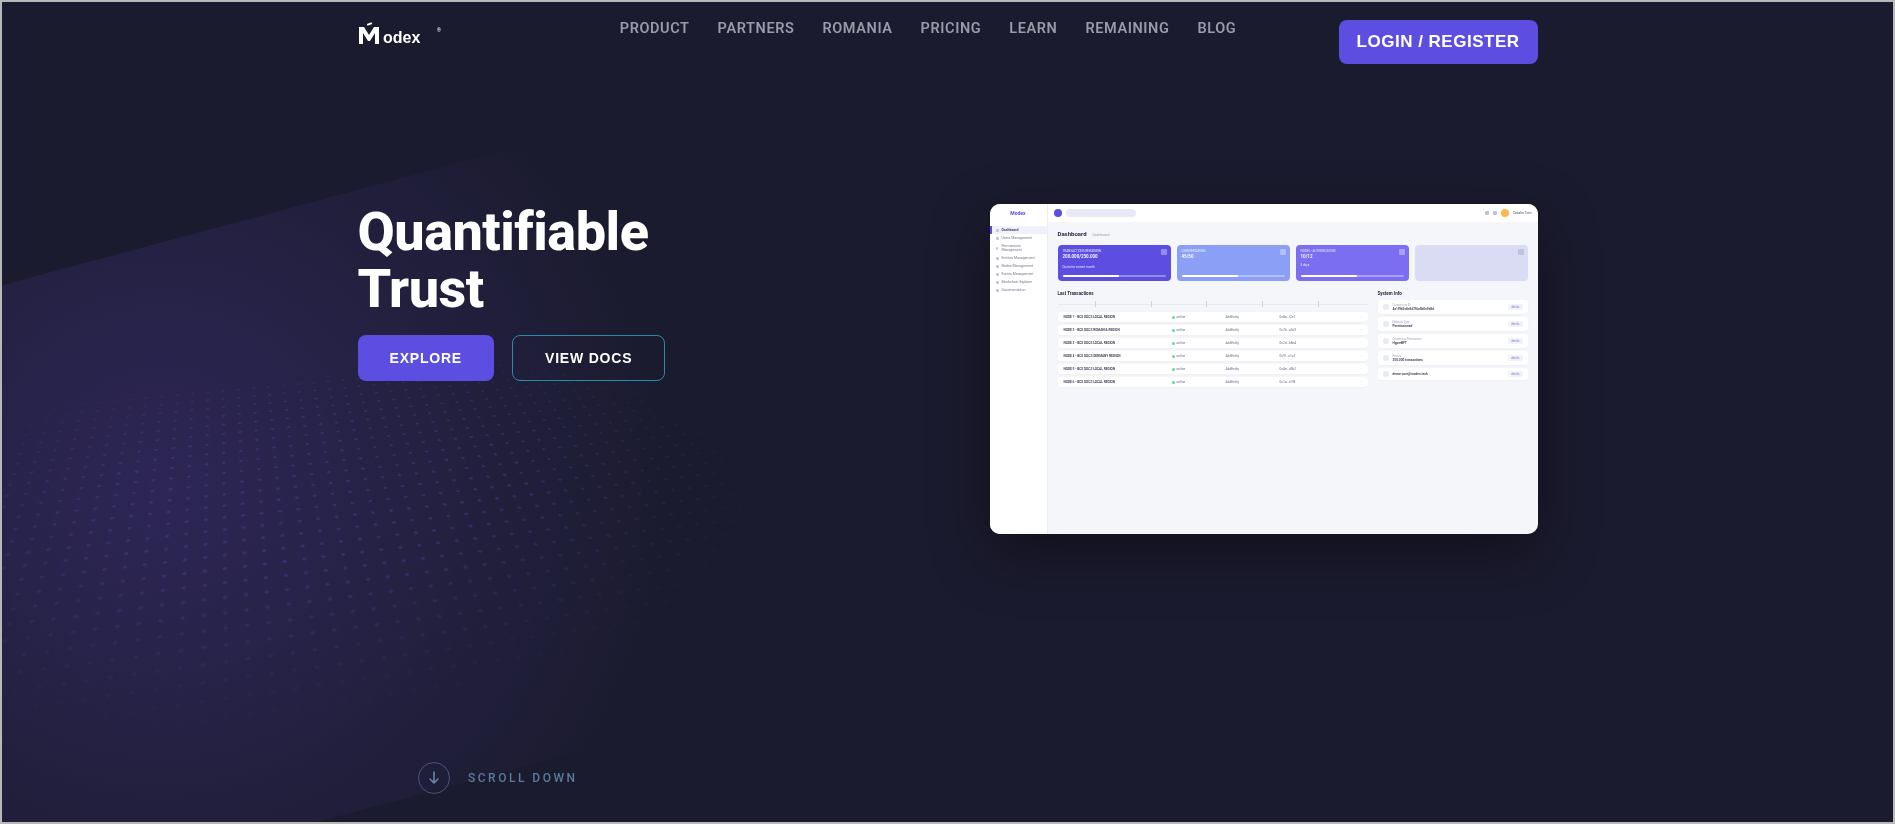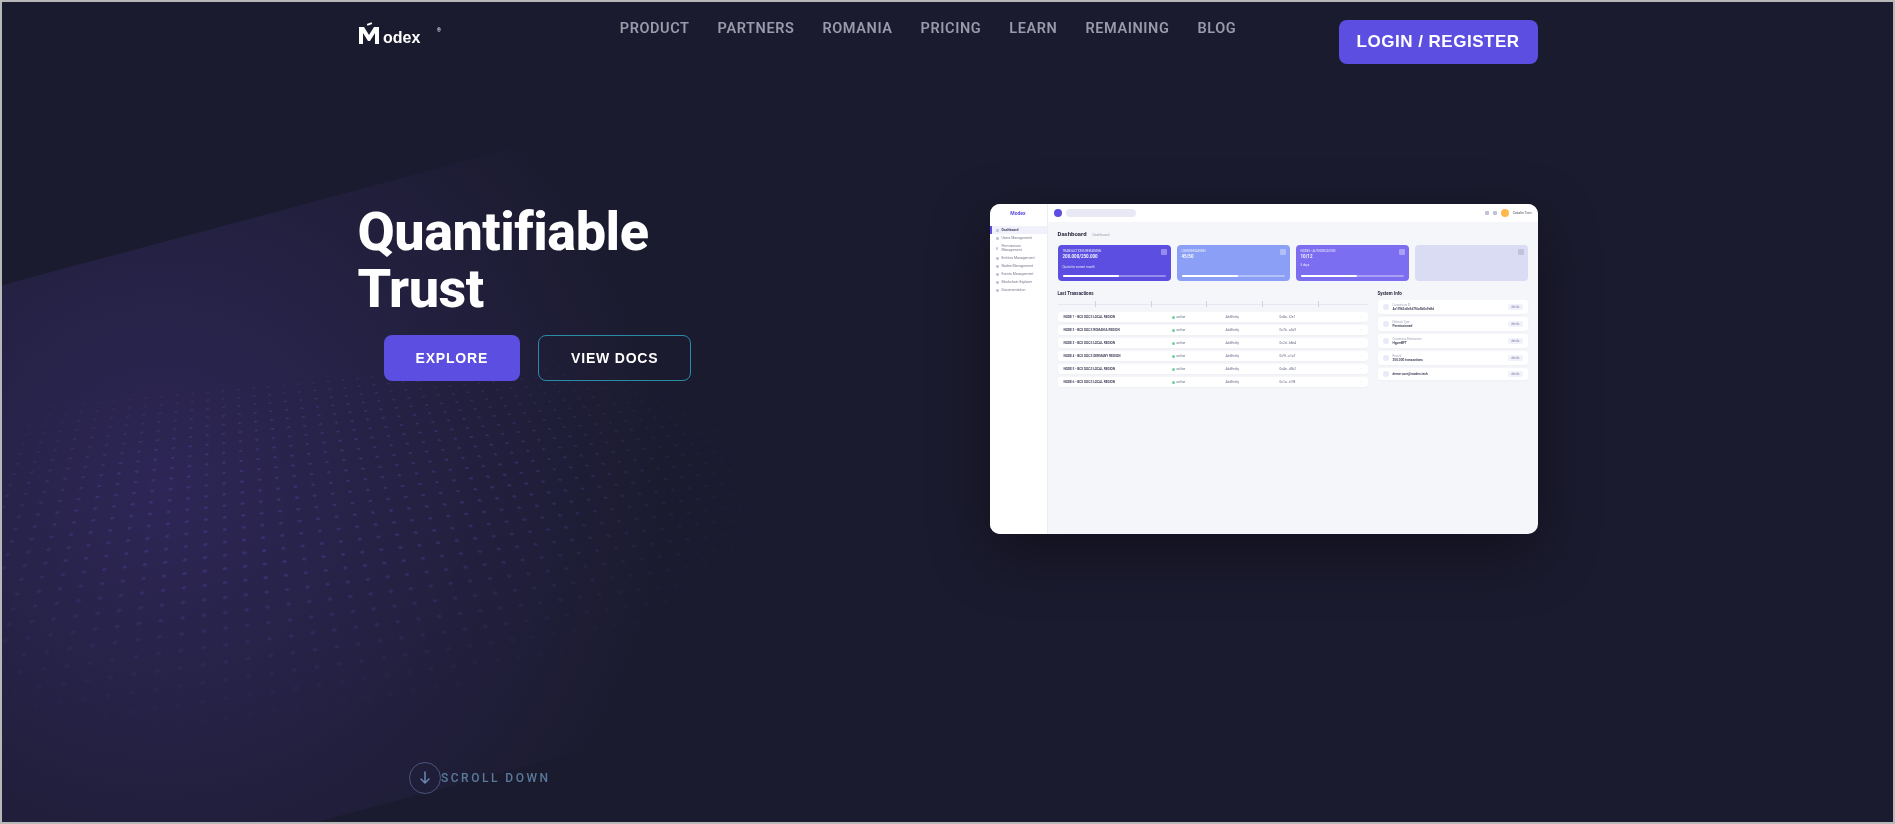--- a/index.html
+++ b/index.html
@@ -88,21 +88,21 @@
   letter-spacing: -0.5px;
   margin-bottom: 18px;
 }
 .hero-desc {
   font-size: 18px;
   color: #b7b7c4;
   line-height: 1.55;
   margin-bottom: 38px;
   max-width: 330px;
 }
-.hero-btns { display: flex; gap: 18px; justify-content: center; }
+.hero-btns { display: flex; gap: 18px; }
 .btn-primary {
   background: #5b4ee0;
   color: #fff;
   border: none;
   border-radius: 8px;
   padding: 14px 32px;
   font-size: 14px;
   font-weight: 700;
   letter-spacing: 0.8px;
   cursor: pointer;
@@ -182,24 +182,25 @@
 .dp-sys { width:150px; }
 .dp-sys .tt { font-size:4.5px; font-weight:700; color:#2a2a40; margin-bottom:4px;}
 .dp-srow { background:#fff; border-radius:3px; padding:3px 5px; margin-bottom:3px; display:flex; align-items:center; gap:4px; box-shadow:0 1px 2px rgba(0,0,0,0.03);}
 .dp-srow .ic { width:6px; height:6px; border-radius:50%; background:#e8eaf7; flex-shrink:0;}
 .dp-srow .txt { flex:1; font-size:3px; color:#6a6a85;}
 .dp-srow .lbl { font-size:2.8px; color:#a8a8c0;}
 .dp-srow .val { font-size:3.2px; font-weight:600; color:#3a3a55;}
 .dp-srow .pill { font-size:2.8px; background:#f0f1fb; color:#8a8aa8; padding:1px 3px; border-radius:2px;}
 .scroll-down {
   position: absolute;
-  left: 407px;
+  left: 416px;
   bottom: 28px;
   display: flex;
   align-items: center;
+  gap: 18px;
   z-index: 5;
 }
 .scroll-circle {
   width: 32px; height: 32px; border-radius: 50%;
   border: 1px solid rgba(120,140,200,0.5);
   display: flex; align-items: center; justify-content: center;
 }
 .scroll-circle svg { width: 12px; height: 14px; }
 .scroll-text {
   color: #5a7a9a;

